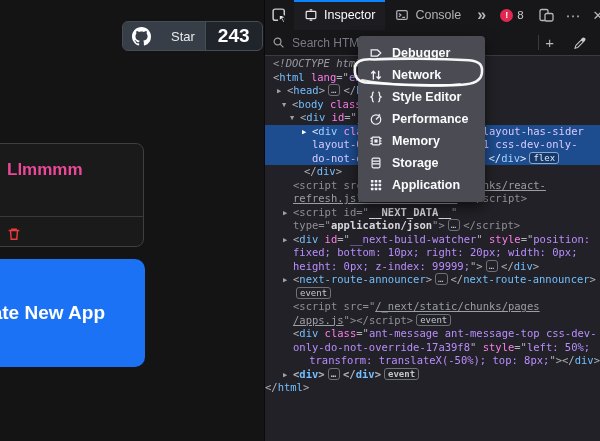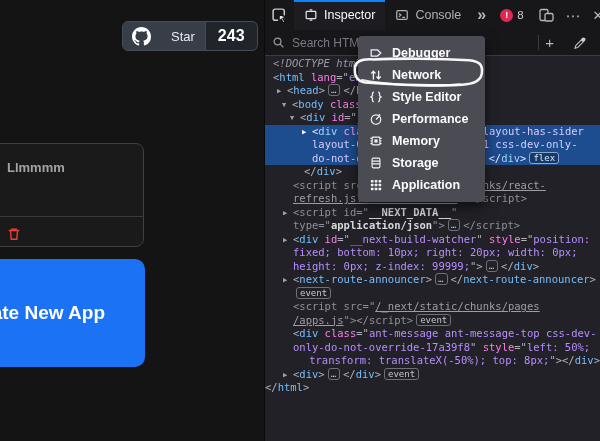--- a/index.html
+++ b/index.html
@@ -7,24 +7,24 @@
          font-family:"Liberation Sans",sans-serif;-webkit-font-smoothing:antialiased;}
 
   
   .page{position:absolute;inset:0 336px 0 0;background:#141414;}
   .gh-widget{position:absolute;left:122px;top:21px;height:28px;display:flex;align-items:stretch;
              border:1px solid #444c56;border-radius:6px;overflow:hidden;background:#373e47;cursor:pointer;}
   .gh-left{display:flex;align-items:center;gap:20px;padding:0 10px 0 9px;background:#373e47;}
   .gh-left svg{display:block;}
   .gh-star-label{color:#e8eaed;font-size:13px;font-weight:500;}
   .gh-count{display:flex;align-items:center;padding:0 12px;background:#20252b;border-left:1px solid #444c56;
-            color:#fff;font-size:16px;font-weight:700;}
+            color:#fff;font-size:19px;font-weight:700;}
   .card{position:absolute;left:-60px;top:143px;width:204px;height:104px;background:#1a1a1a;
         border:1px solid #3f3f3f;border-radius:8px;box-sizing:border-box;}
-  .card-title{position:absolute;left:66px;top:16px;color:#a3a3a3;font-size:13px;font-weight:700;}
+  .card-title{position:absolute;left:66px;top:16px;color:#ec4899;font-size:17px;font-weight:700;}
   .card-divider{position:absolute;left:0;right:0;top:72px;height:1px;background:#3a3a3a;}
   .card-trash{position:absolute;left:66px;top:83px;width:14px;height:14px;cursor:pointer;}
   .big-btn{position:absolute;left:-80px;top:259px;width:225px;height:108px;background:#1b72f5;
            border-radius:10px;display:flex;align-items:center;justify-content:center;cursor:pointer;}
   .big-btn span{color:#fff;font-size:19px;font-weight:700;white-space:nowrap;}
 
   
   .devtools{position:absolute;top:0;right:0;bottom:0;width:335px;background:#212127;border-left:1px solid #0a0a0c;}
   .dt-toolbar{position:absolute;top:0;left:0;right:0;height:30px;background:#17171a;border-bottom:5px solid #ef4444;
               display:flex;align-items:stretch;}
@@ -207,21 +207,21 @@
         <div class="line" style="padding-left: 18px;"><span class="arr">▶</span><span class="tk-p">&lt;</span><span class="tk-t">div</span><span class="tk-a"> id</span><span class="tk-p">="</span><span class="tk-v">__next-build-watcher</span><span class="tk-p">" </span><span class="tk-a">style</span><span class="tk-p">="</span><span class="tk-v">position:</span></div>
         <div class="line" style="padding-left: 28px;"><span class="tk-v">fixed; bottom: 10px; right: 20px; width: 0px;</span></div>
         <div class="line" style="padding-left: 28px;"><span class="tk-v">height: 0px; z-index: 99999;</span><span class="tk-p">"&gt;</span><span class="badge ell">…</span><span class="tk-p">&lt;/</span><span class="tk-t">div</span><span class="tk-p">&gt;</span></div>
         <div class="line" style="padding-left: 18px;"><span class="arr">▶</span><span class="tk-p">&lt;</span><span class="tk-t">next-route-announcer</span><span class="tk-p">&gt;</span><span class="badge ell">…</span><span class="tk-p">&lt;/</span><span class="tk-t">next-route-announcer</span><span class="tk-p">&gt;</span></div>
         <div class="line" style="padding-left: 28px;"><span class="badge evt">event</span></div>
         <div class="line dim" style="padding-left: 28px;"><span class="tk-p">&lt;</span><span class="tk-t">script</span><span class="tk-a"> src</span><span class="tk-p">="</span><span class="tk-l">/_next/static/chunks/pages</span></div>
         <div class="line dim" style="padding-left: 28px;"><span class="tk-l">/apps.js</span><span class="tk-p">"&gt;</span><span class="tk-p">&lt;/</span><span class="tk-t">script</span><span class="tk-p">&gt;</span><span class="badge evt">event</span></div>
         <div class="line" style="padding-left: 28px;"><span class="tk-p">&lt;</span><span class="tk-t">div</span><span class="tk-a"> class</span><span class="tk-p">="</span><span class="tk-v">ant-message ant-message-top css-dev-</span></div>
         <div class="line" style="padding-left: 28px;"><span class="tk-v">only-do-not-override-17a39f8</span><span class="tk-p">" </span><span class="tk-a">style</span><span class="tk-p">="</span><span class="tk-v">left: 50%;</span></div>
         <div class="line" style="padding-left: 28px; text-align: right;"><span class="tk-v">transform: translateX(-50%); top: 8px;</span><span class="tk-p">"&gt;</span><span class="tk-p">&lt;/</span><span class="tk-t">div</span><span class="tk-p">&gt;</span></div>
-        <div class="line" style="padding-left: 18px;"><span class="arr">▶</span><span class="tk-p">&lt;</span><span class="tk-t">div</span><span class="tk-p">&gt;</span><span class="badge ell">…</span><span class="tk-p">&lt;/</span><span class="tk-t">div</span><span class="tk-p">&gt;</span><span class="badge evt">event</span></div>
+        <div class="line" style="padding-left: 18px; font-weight: bold;"><span class="arr">▶</span><span class="tk-p">&lt;</span><span class="tk-t">div</span><span class="tk-p">&gt;</span><span class="badge ell">…</span><span class="tk-p">&lt;/</span><span class="tk-t">div</span><span class="tk-p">&gt;</span><span class="badge evt">event</span></div>
         <div class="line" style="padding-left: 0;"><span class="tk-p">&lt;/</span><span class="tk-t">html</span><span class="tk-p">&gt;</span></div>
       </div>
   </div>
 
   <div class="dd-menu" id="dd-menu">
       <div class="menu-item">
         <span class="mi-icon">
           <svg width="14" height="14" viewBox="0 0 16 16" fill="none" stroke="#f2f2f6" stroke-width="1.4">
             <path d="M2.5 4.5 h7.2 l3.8 3.5 -3.8 3.5 H2.5 z"></path>
           </svg>

